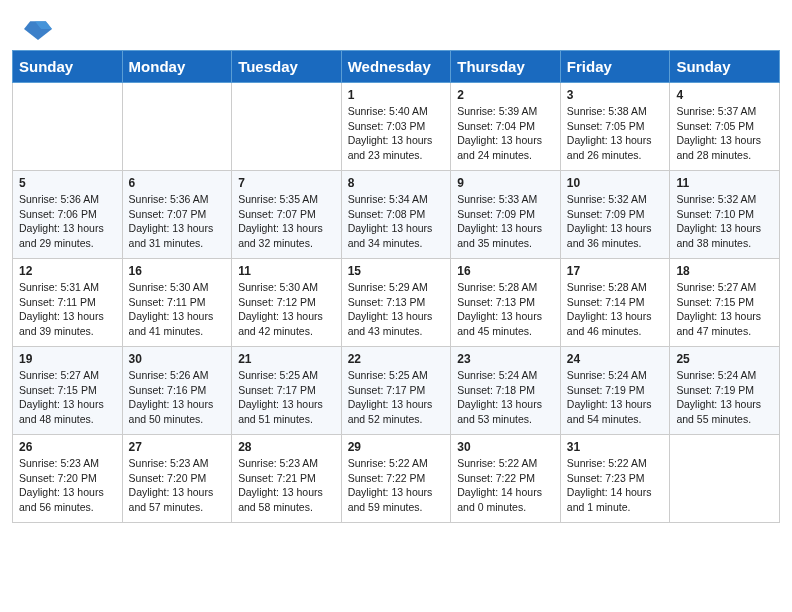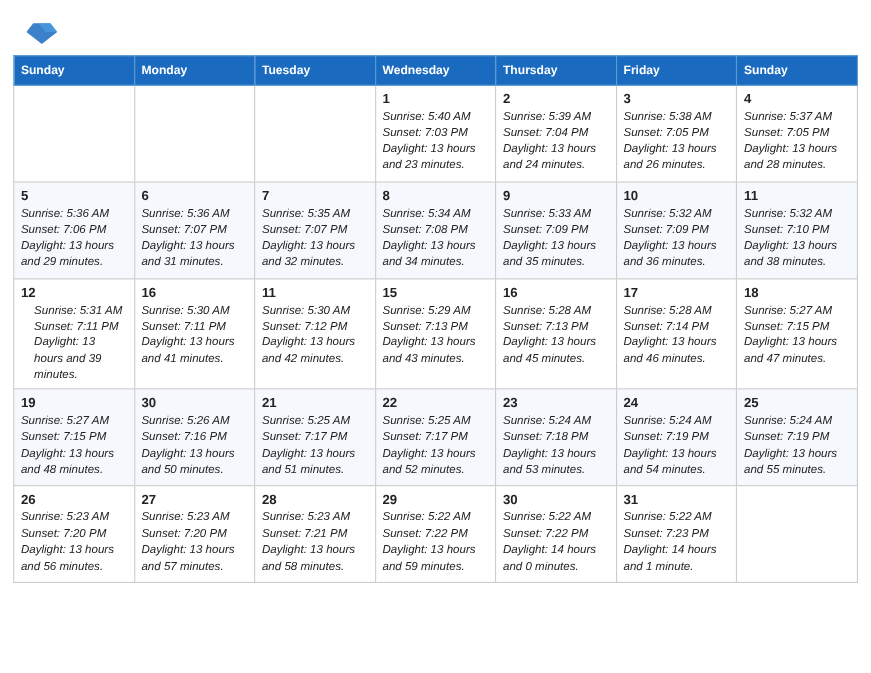--- a/index.html
+++ b/index.html
@@ -53,21 +53,21 @@
       padding: 0 12px 12px 12px;
     }
     table {
       width: 100%;
       border-collapse: collapse;
       table-layout: fixed;
     }
     thead tr th {
       background-color: #1a6abf;
       color: #fff;
-      font-size: 11px;
+      font-size: 15px;
       font-weight: bold;
       padding: 7px 6px;
       text-align: left;
       border: 1px solid #5a9dd5;
     }
     tbody tr td {
       vertical-align: top;
       border: 1px solid #ccc;
       padding: 5px 6px;
       height: 88px;
@@ -81,21 +81,20 @@
     .day-num {
       font-weight: bold;
       font-size: 12px;
       margin-bottom: 2px;
       display: block;
     }
     .day-detail {
       font-size: 10.5px;
       color: #222;
       line-height: 1.4;
-      font-style: italic;
     }
     td.empty {
       background: #fff;
     }
     tbody tr:nth-child(even) td.empty {
       background: #f5f8fc;
     }
   </style>
 </head>
 <body>
@@ -199,21 +198,21 @@
           <td>
             <span class="day-num">11</span>
             <div class="day-detail" style="white-space: pre-line;">Sunrise: 5:32 AM
 Sunset: 7:10 PM
 Daylight: 13 hours and 38 minutes.</div>
           </td>
         </tr>
         <tr>
           <td>
             <span class="day-num">12</span>
-            <div class="day-detail" style="white-space: pre-line; margin-left: 12px;">Sunrise: 5:31 AM
+            <div class="day-detail" style="white-space: pre-line;">Sunrise: 5:31 AM
 Sunset: 7:11 PM
 Daylight: 13 hours and 39 minutes.</div>
           </td>
           <td>
             <span class="day-num">16</span>
             <div class="day-detail" style="white-space: pre-line;">Sunrise: 5:30 AM
 Sunset: 7:11 PM
 Daylight: 13 hours and 41 minutes.</div>
           </td>
           <td>

